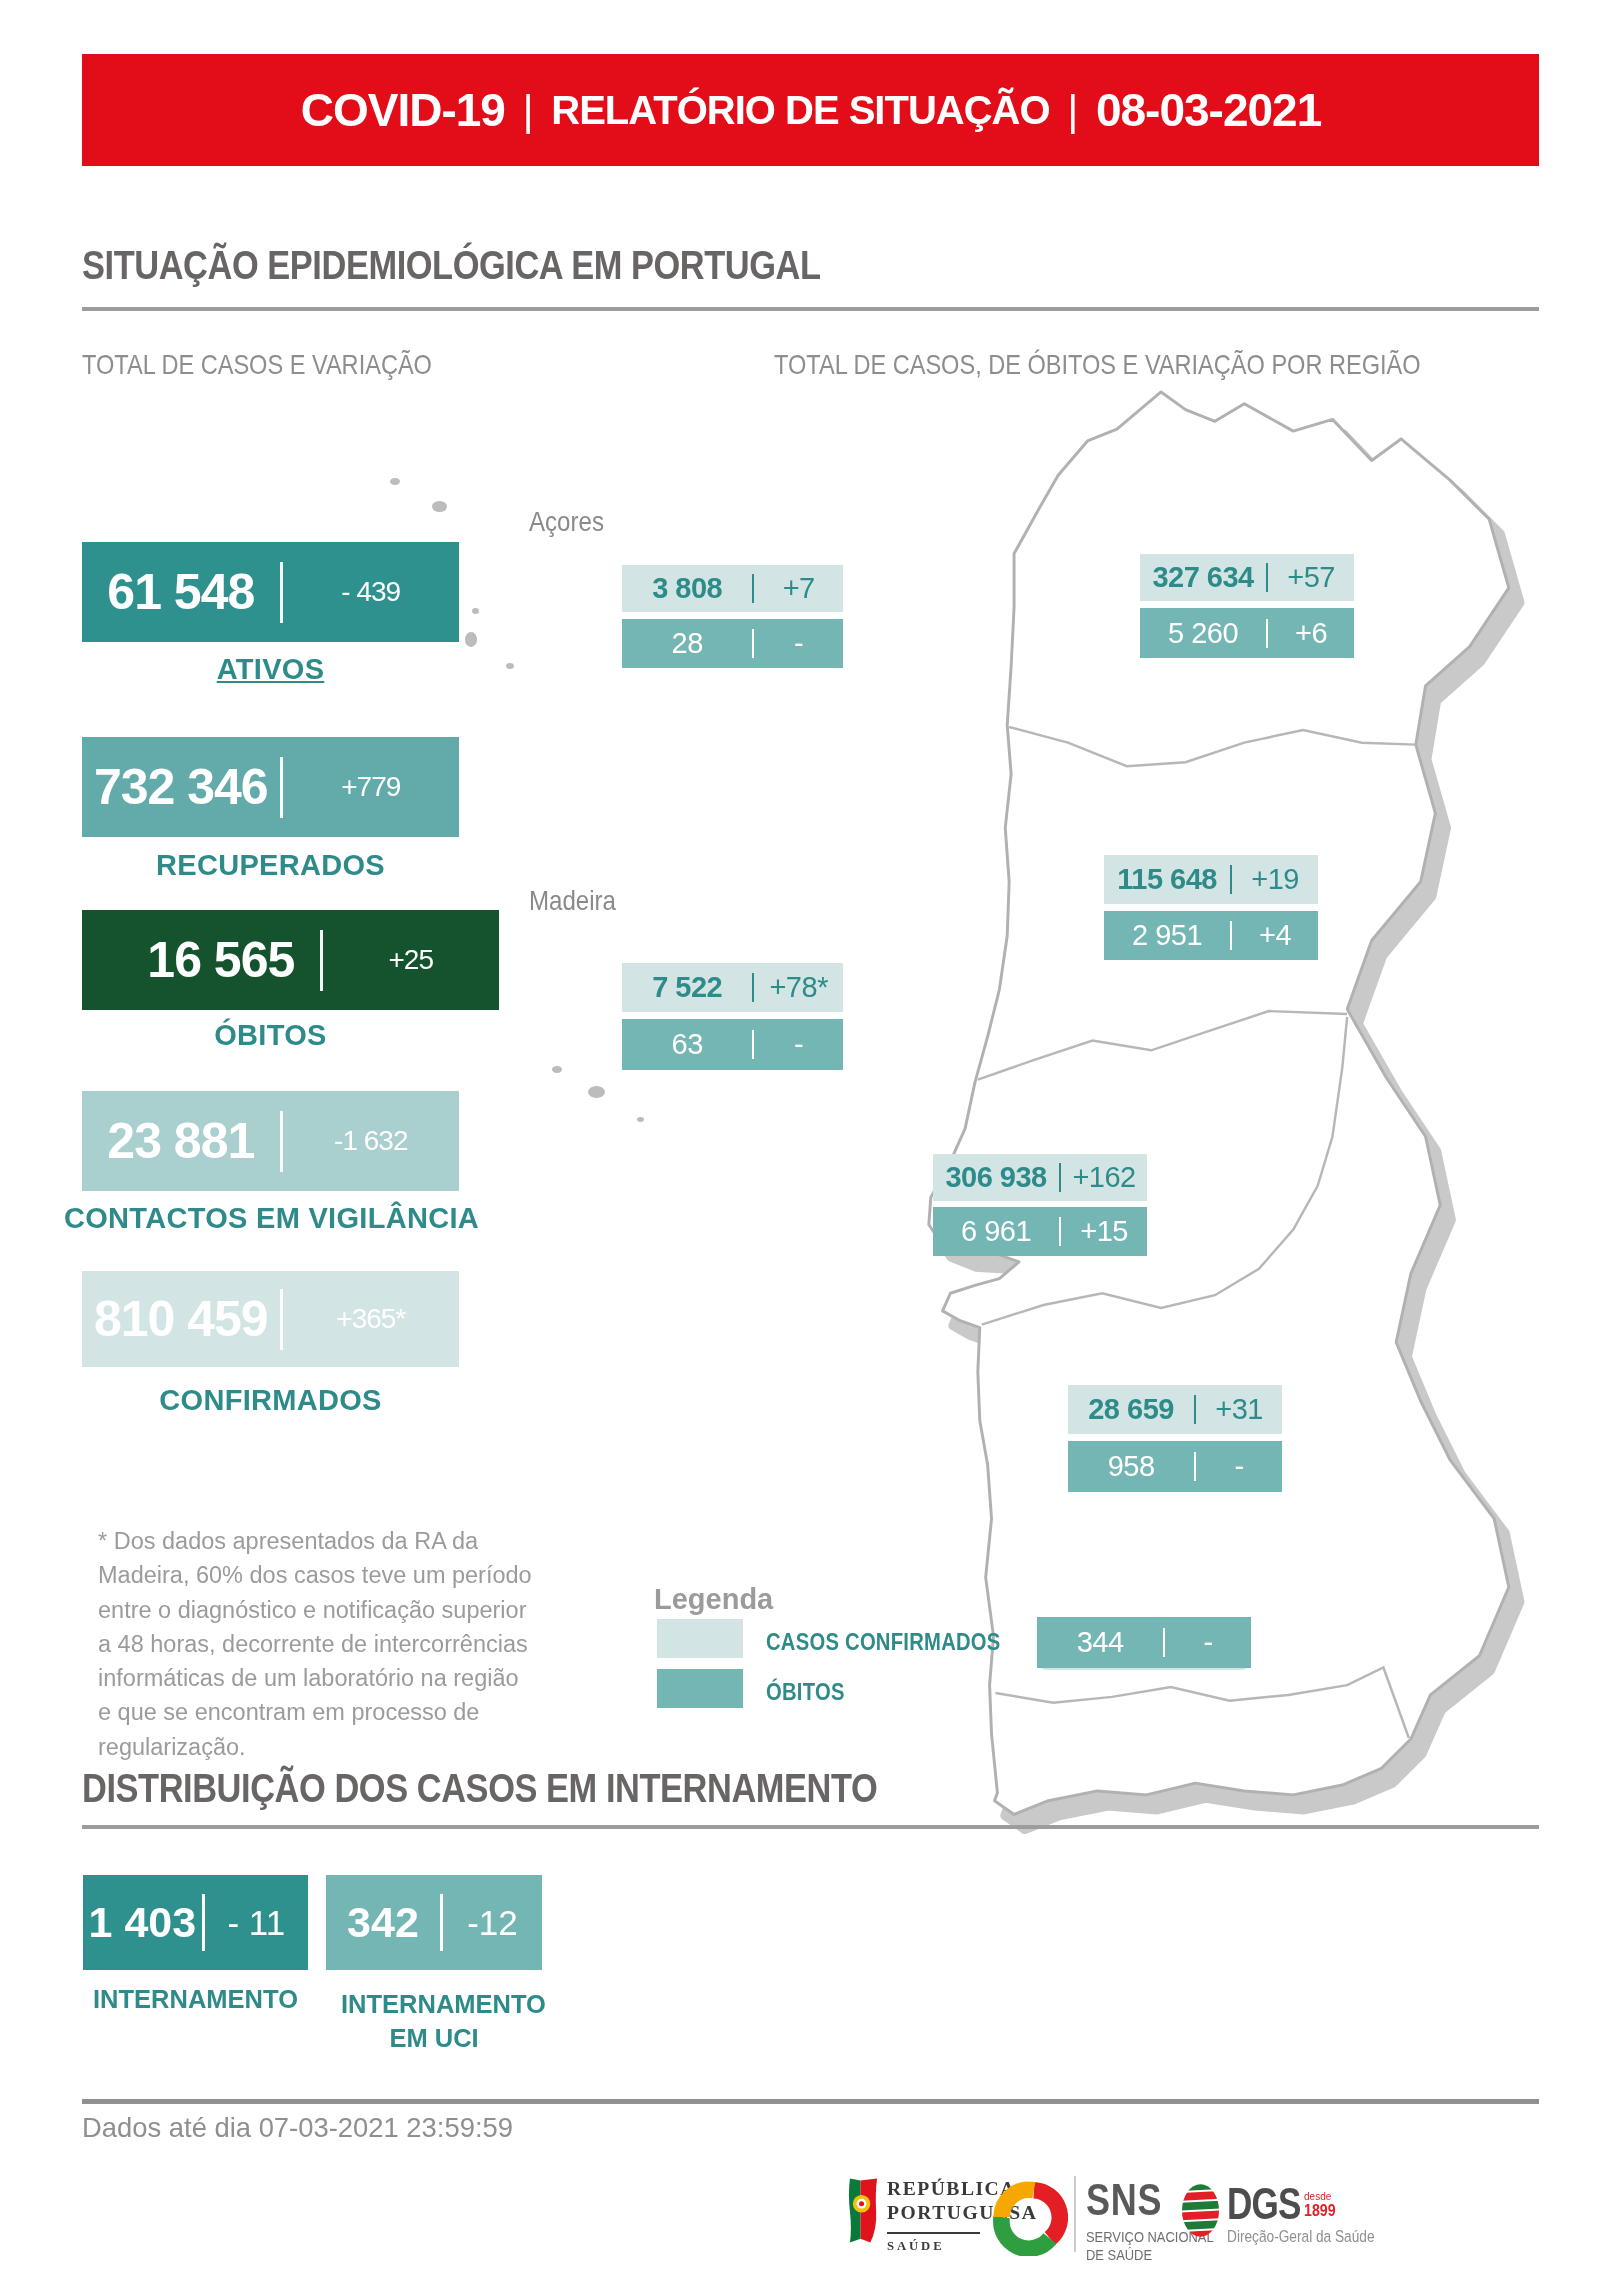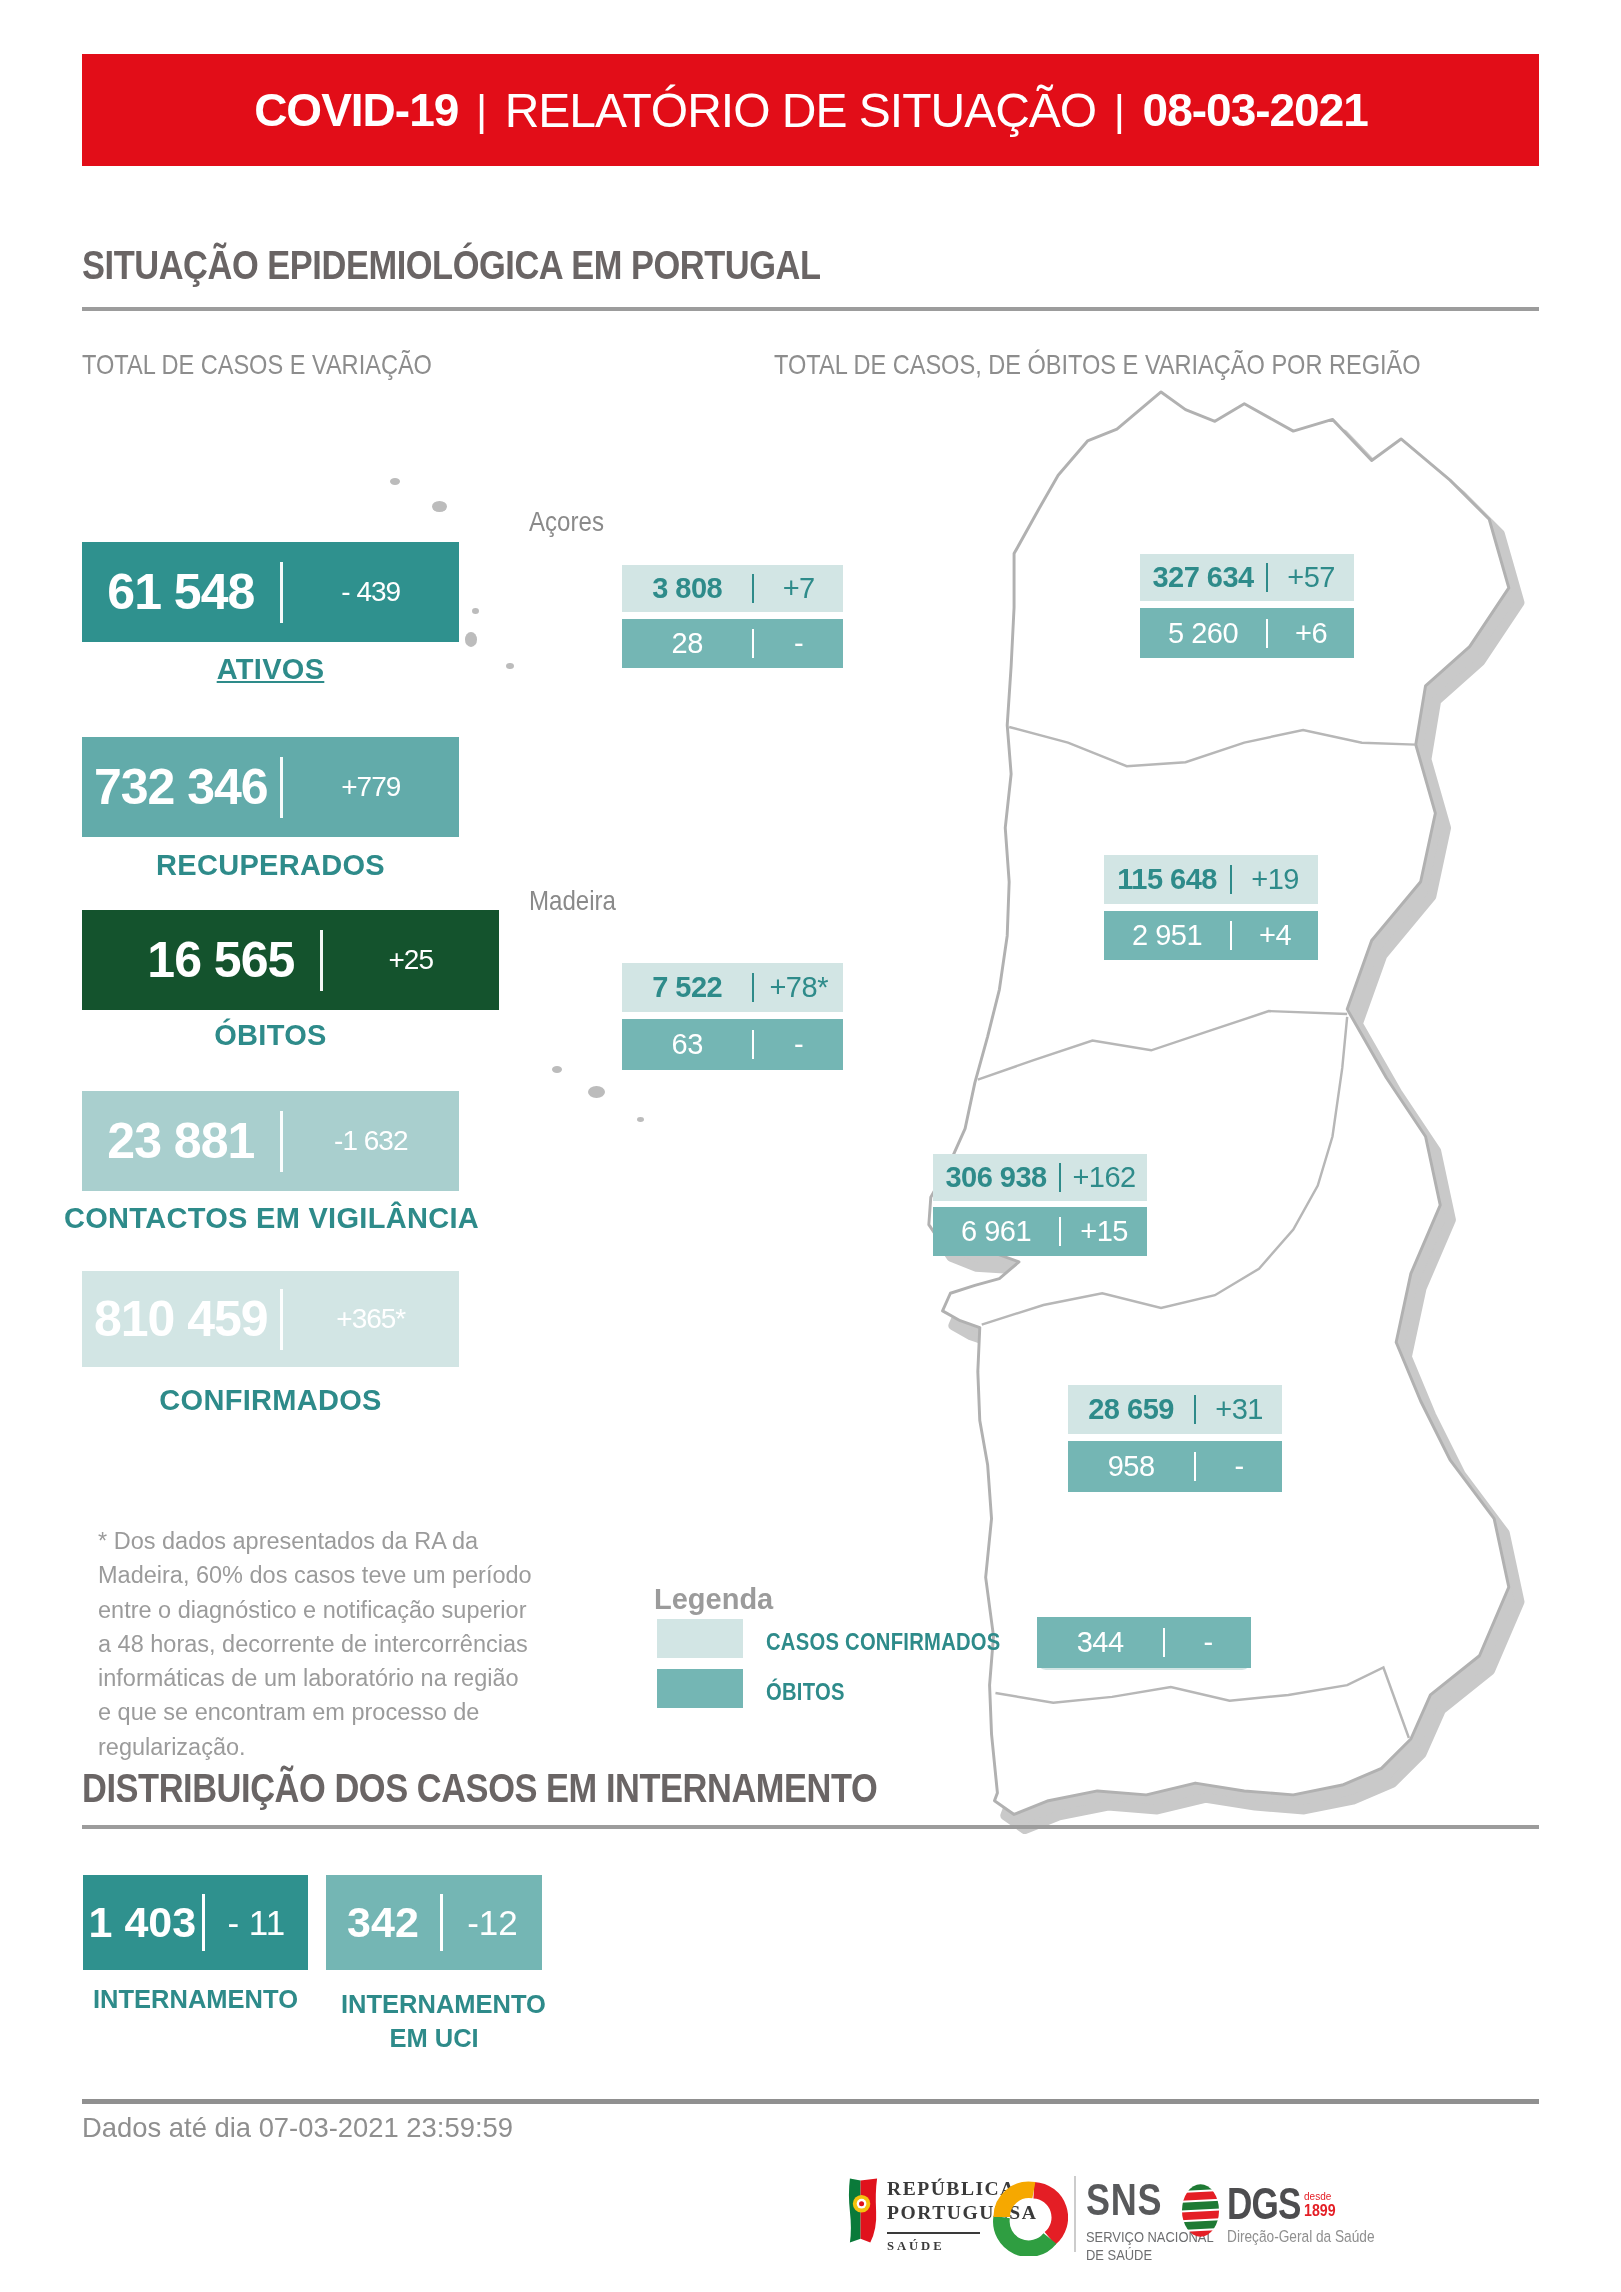--- a/index.html
+++ b/index.html
@@ -5,21 +5,21 @@
   html,body{margin:0;padding:0;background:#ffffff;}
   #page{position:relative;width:1539px;height:2293px;background:#fff;
         font-family:"Liberation Sans",sans-serif;overflow:hidden;}
   .abs{position:absolute;}
   .condensed{transform:scaleX(.86);transform-origin:left center;white-space:nowrap;}
 
   
   .banner{left:82px;top:54px;width:1458px;height:112px;background:#e20d18;
           display:flex;align-items:center;justify-content:center;color:#fff;}
   .banner .b-bold{font-weight:bold;font-size:46px;letter-spacing:-1px;}
-  .banner .b-reg{font-weight:normal;font-size:48px;letter-spacing:-1px;}
+  .banner .b-reg{font-weight:bold;font-size:40px;letter-spacing:-1px;}
   .banner .b-sep{font-weight:300;font-size:43px;margin:0 17.6px;}
 
   .sec-title{font-size:40px;color:#6a6565;font-weight:600;letter-spacing:-0.5px;}
   .rule{background:#9c9c9c;height:3.9px;}
   .subhead{font-size:27.4px;color:#8d8d8d;}
 
   
   .bigbox{display:flex;align-items:center;width:377px;height:100px;color:#fff;}
   .bigbox .bv{flex:1.12;text-align:center;font-weight:bold;font-size:50px;letter-spacing:-1px;}
   .bigbox .bsep{width:2.9px;height:61px;background:rgba(255,255,255,.95);}

